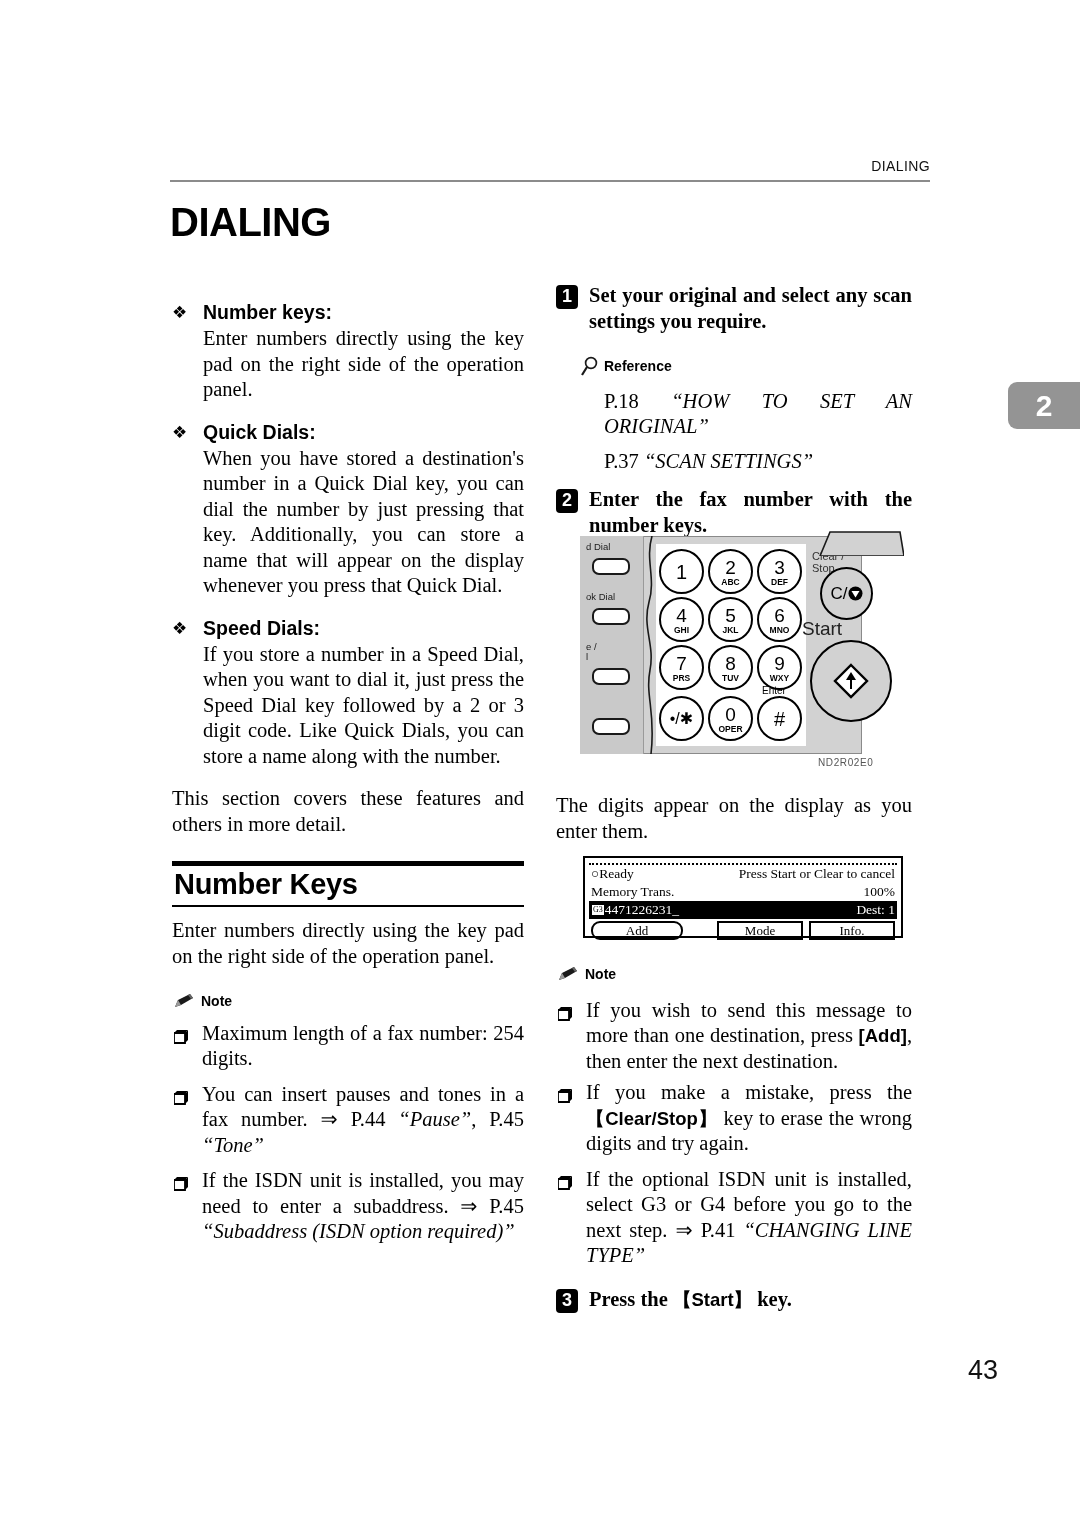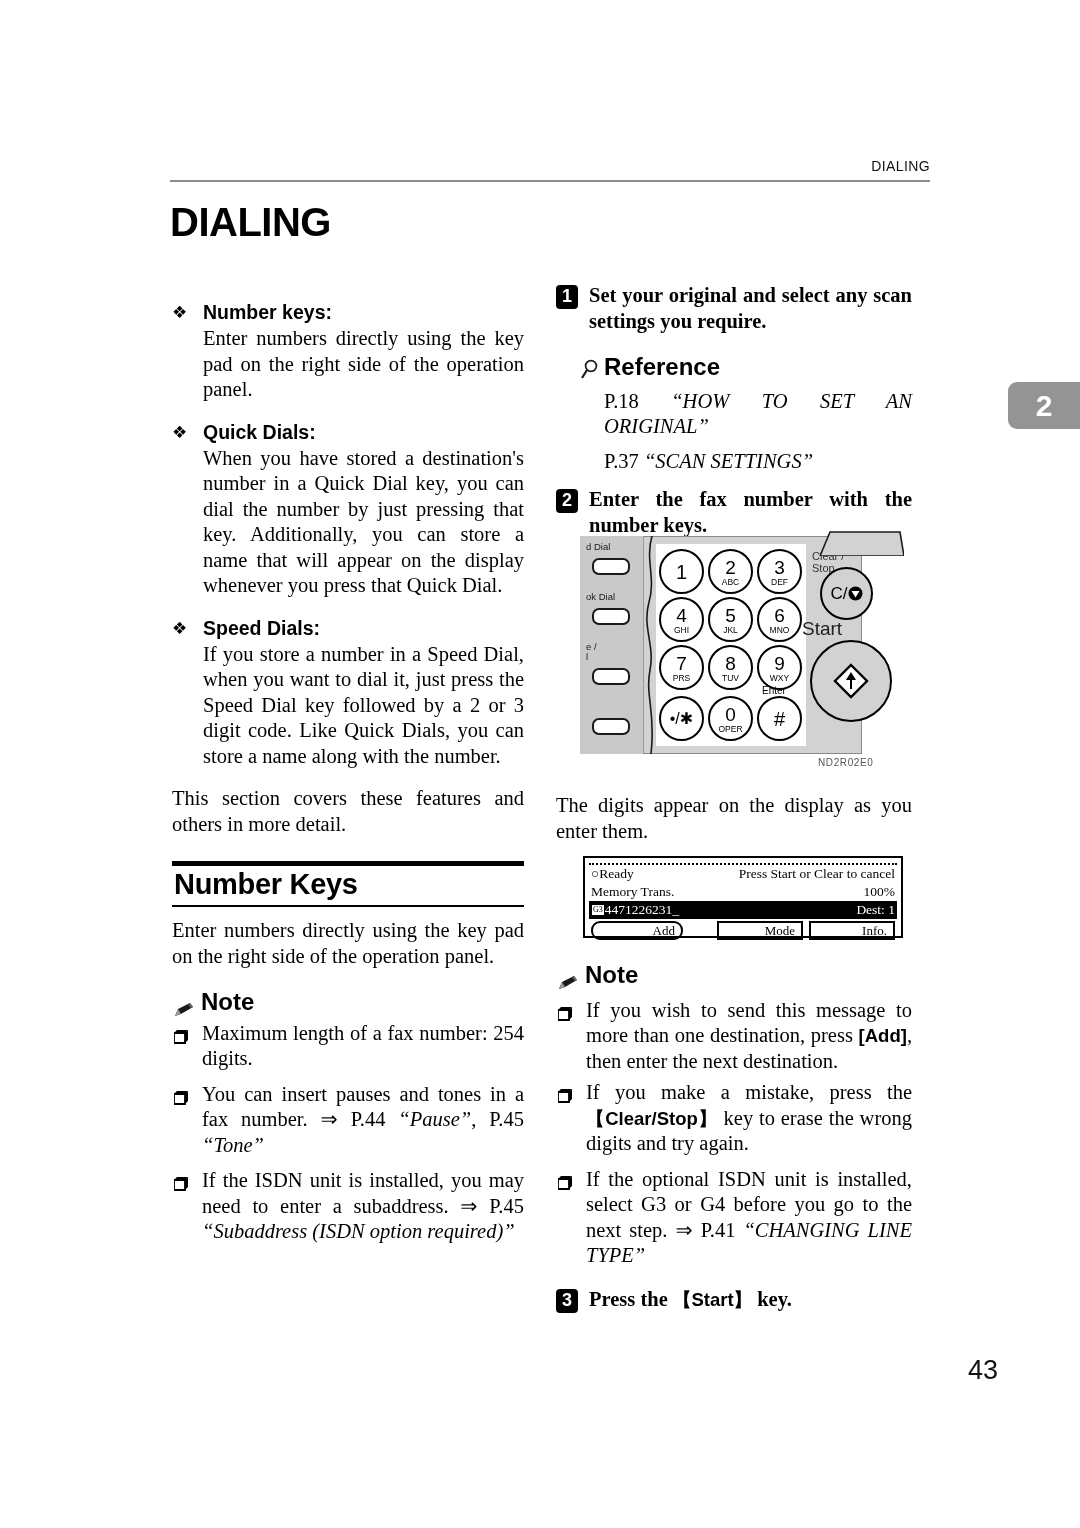--- a/index.html
+++ b/index.html
@@ -45,21 +45,21 @@
 
   
   .h2wrap{margin-top:24px;}
   .rule-thick{height:5px;background:#000;}
   .rule-thin{height:2.5px;background:#000;}
   .h2{font-family:"Liberation Sans",sans-serif;font-weight:bold;
       font-size:29px;padding:6px 0 7px 2px;letter-spacing:-0.3px;}
 
   
   .nhead{font-family:"Liberation Sans",sans-serif;font-weight:bold;
-         font-size:24px;margin-top:20px;display:flex;align-items:flex-end;gap:7px;}
+         font-size:14px;margin-top:20px;display:flex;align-items:center;gap:7px;}
   .nhead.ref{margin-left:24px;gap:2px;}
 
   
   .ck{position:relative;padding-left:30px;margin-top:10px;}
   .ck .mk{position:absolute;left:2px;top:4px;}
   .ck.first{margin-top:6px;}
 
   
   .step{position:relative;padding-left:33px;margin-top:18px;
         font-family:"Liberation Serif",serif;font-weight:bold;font-size:20.5px;
@@ -87,21 +87,21 @@
   .fkey{position:absolute;left:12px;width:34px;height:13px;
         background:#fff;border:2px solid #1a1a1a;border-radius:7px;}
   .flab{position:absolute;left:6px;font-family:"Liberation Sans",sans-serif;
         font-size:9.5px;color:#1a1a1a;line-height:10px;}
   .wavy{position:absolute;left:62px;top:0;width:16px;height:100%;}
   .keypad{position:absolute;left:76px;top:8px;width:150px;height:202px;background:#fff;}
   .kbtn{position:absolute;width:41px;height:41px;border:2.5px solid #000;
         border-radius:50%;background:#fff;display:flex;flex-direction:column;
         align-items:center;justify-content:center;line-height:1;}
   .kbtn .d{font-family:"Liberation Sans",sans-serif;font-size:19px;margin-top:1px;}
-  .kbtn .l{font-family:"Liberation Sans",sans-serif;font-size:8.5px;margin-top:1px;}
+  .kbtn .l{font-family:"Liberation Sans",sans-serif;font-size:8.5px;margin-top:1px;font-weight:bold;}
   .kbtn .d.solo{font-size:20px;margin:0;}
   .enterlab{position:absolute;font-family:"Liberation Sans",sans-serif;font-size:10px;}
   .csLab{position:absolute;font-family:"Liberation Sans",sans-serif;font-size:11px;color:#333;}
   .startLab{position:absolute;font-family:"Liberation Sans",sans-serif;font-size:19px;color:#222;}
   .csBtn{position:absolute;width:49px;height:49px;border:2.5px solid #000;
          border-radius:50%;background:#d2d2d2;display:flex;align-items:center;
          justify-content:center;font-family:"Liberation Sans",sans-serif;font-size:17px;}
   .startBtn{position:absolute;width:78px;height:78px;border:2.5px solid #000;
             border-radius:50%;background:#d2d2d2;display:flex;align-items:center;
             justify-content:center;}
@@ -114,21 +114,21 @@
        border:2.5px solid #000;background:#fff;box-sizing:border-box;
        font-family:Liberation Serif, serif;}
   .lcd-inner{position:absolute;left:4px;right:4px;top:5px;bottom:4px;}
   .lcd-dot{height:0;border-top:2px dotted #000;}
   .lcd-row{font-size:13.5px;line-height:18px;white-space:pre;
            display:flex;justify-content:space-between;padding:0 2px;}
   .lcd-inv{background:#000;color:#fff;font-size:13.5px;line-height:18px;
            display:flex;justify-content:space-between;padding:0 2px;white-space:pre;}
   .lcd-btns{display:flex;align-items:center;margin-top:2px;padding:0 2px;}
   .lcdbtn{border:2px solid #000;font-size:13px;line-height:15px;
-          padding:0 6px;text-align:right;}
+          padding:0 6px;text-align:center;}
   .lcdbtn.round{border-radius:9px;width:76px;}
   .lcdbtn.sq{width:70px;}
   .badge{display:inline-block;background:#fff;color:#000;border:1px solid #000;
          font-size:8px;line-height:10px;padding:0 1px;vertical-align:2px;}
 
   
   .pageno{position:absolute;right:82px;top:1355px;
           font-family:"Liberation Sans",sans-serif;font-size:27px;color:#111;}
 </style>
 </head>

